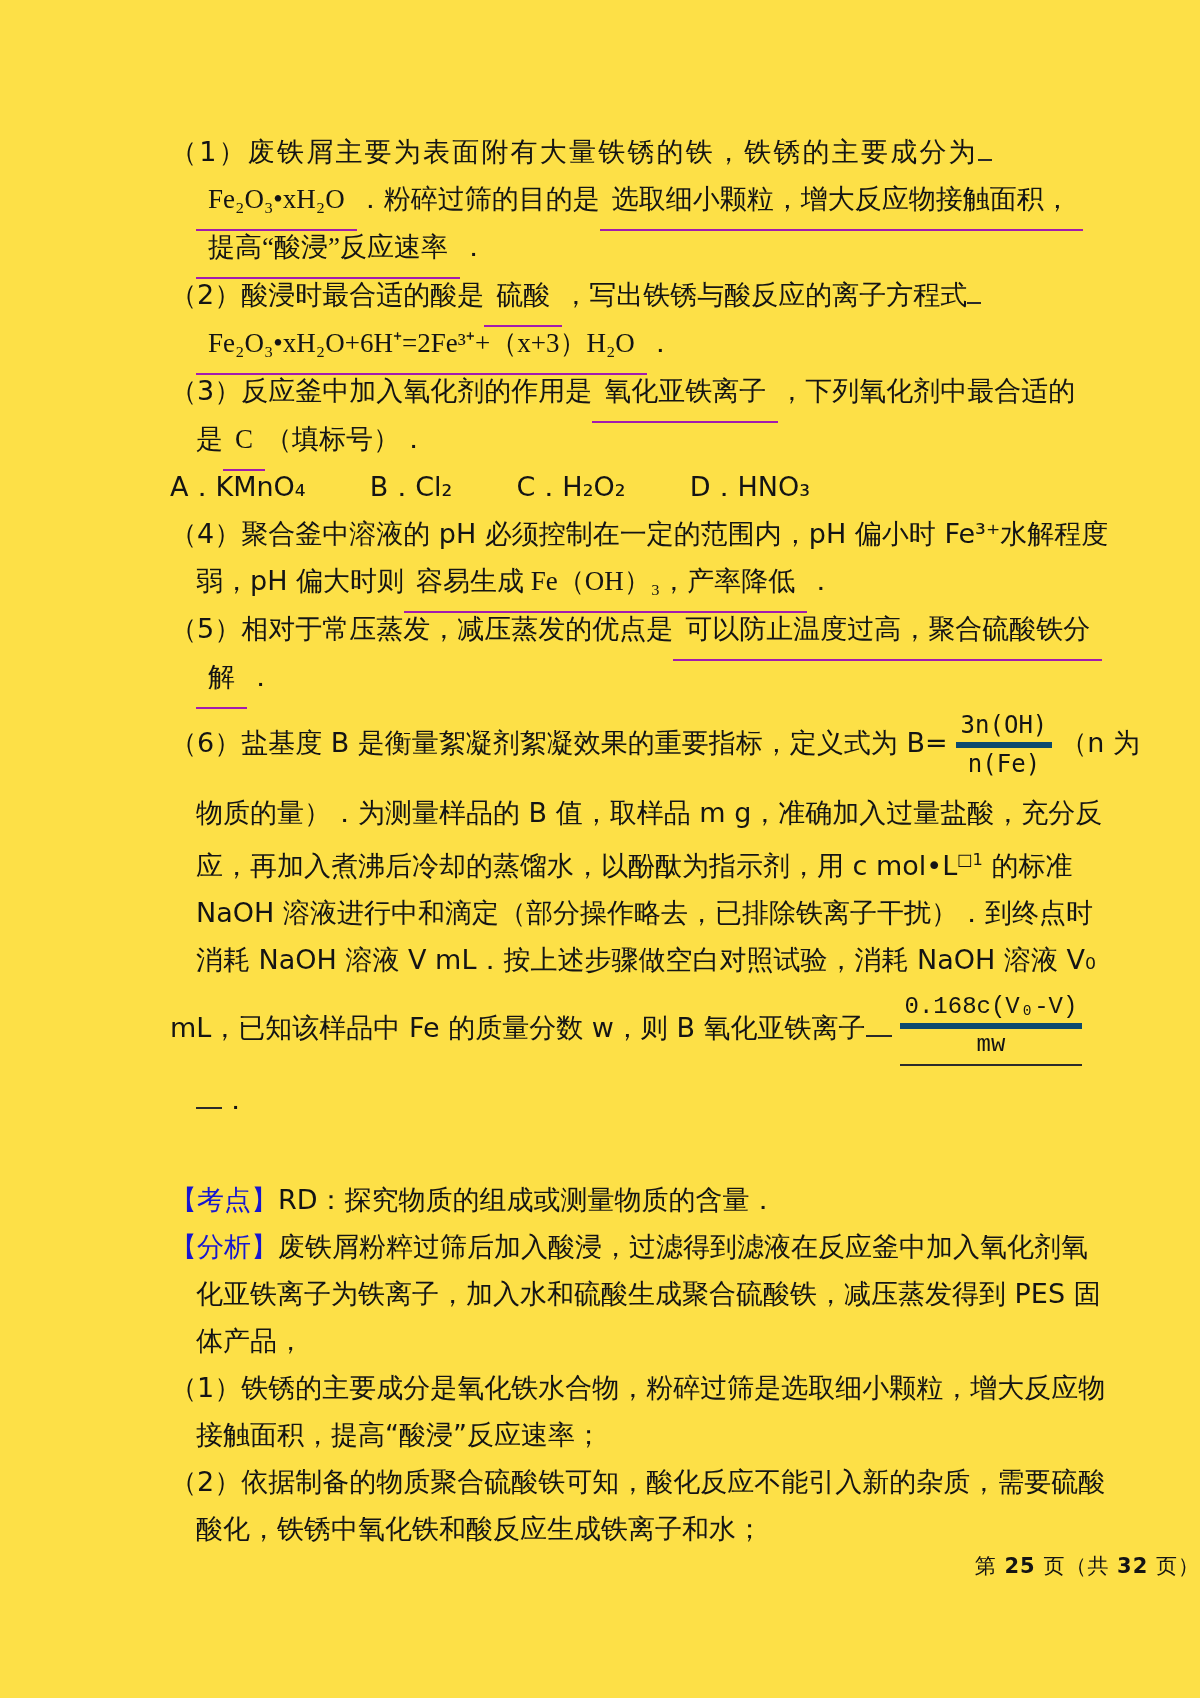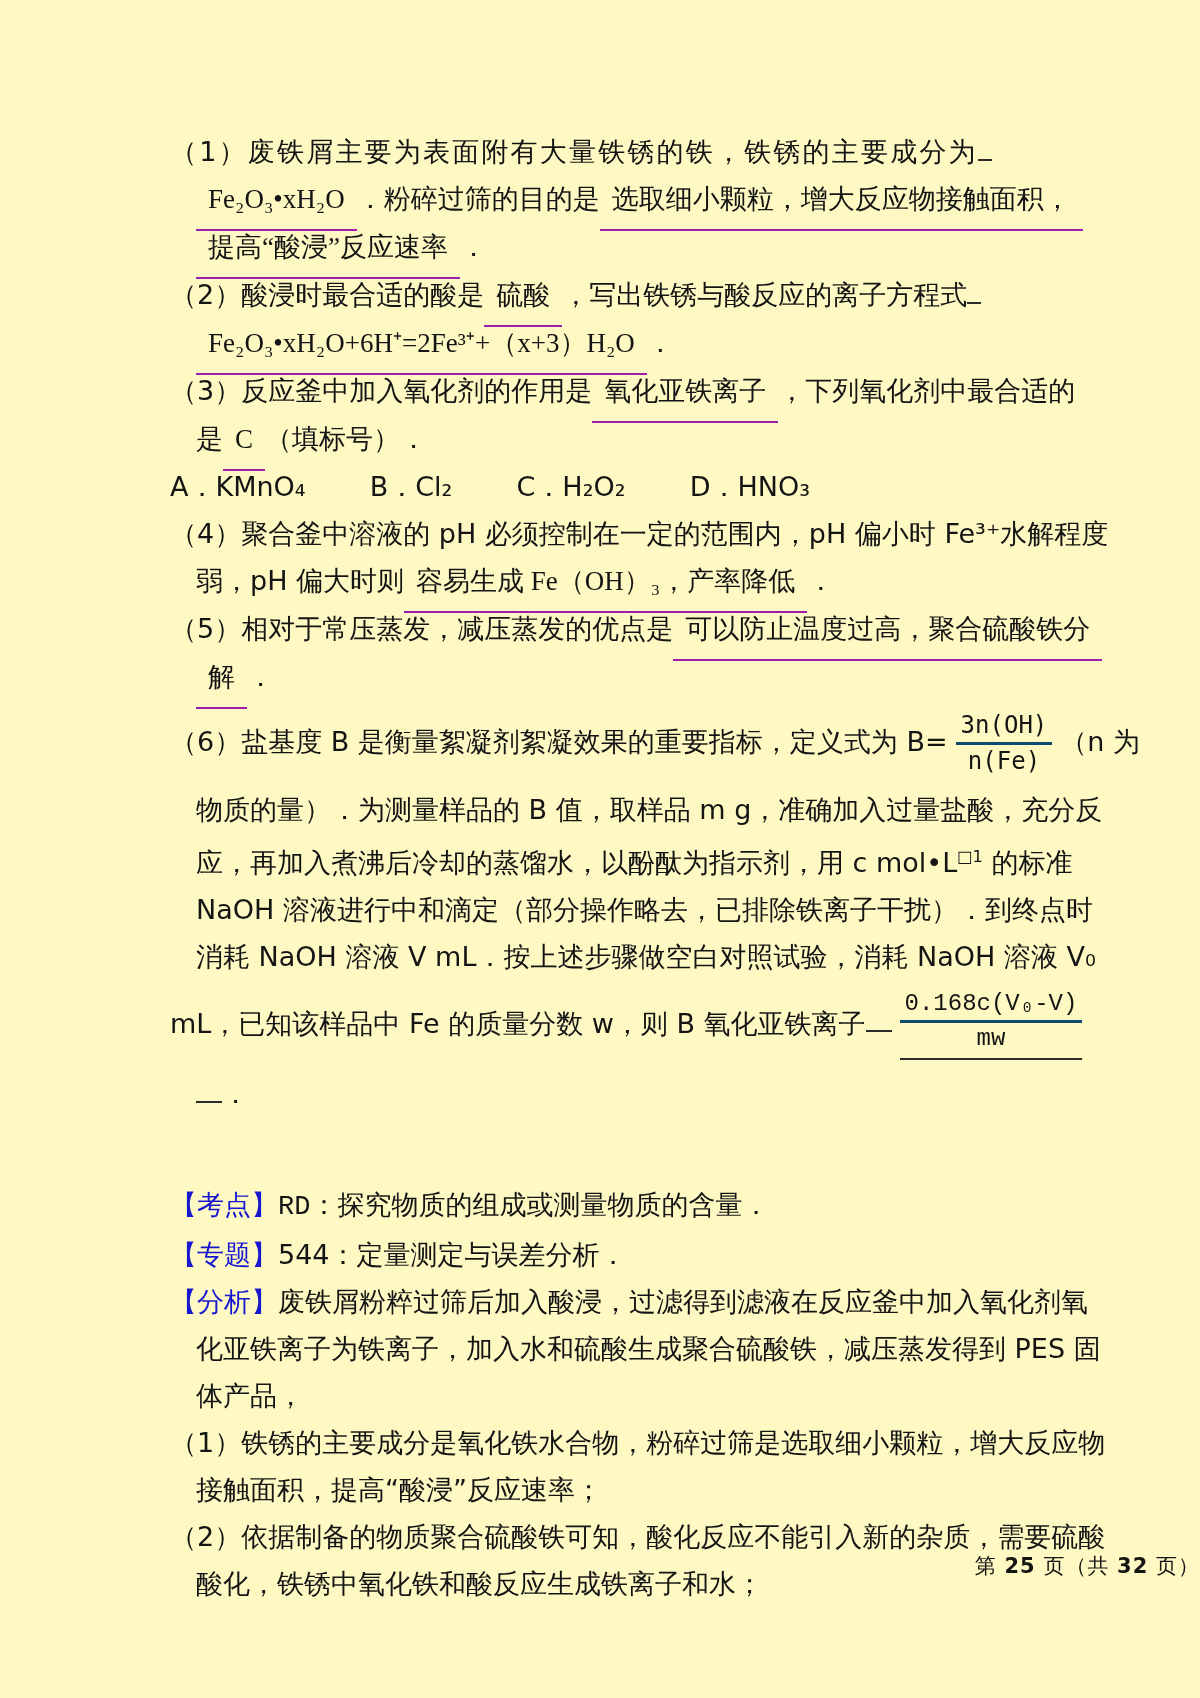--- a/index.html
+++ b/index.html
@@ -1,40 +1,40 @@
 <!DOCTYPE html>
 <html><head>
 <meta charset="utf-8">
 <style>
   html,body { margin:0; padding:0; background:#e8e8e8; }
   .page {
-    position:relative; width:1200px; height:1698px; background:#fef9c3;
+    position:relative; width:1200px; height:1698px; background:#fde047;
     margin:0 auto; overflow:hidden;
     font-family:"DejaVu Sans","Liberation Sans",sans-serif;
     color:#141414;
   }
   .doc { position:absolute; left:170px; top:128px; width:796px; }
   .line { font-size:27px; line-height:47px; white-space:nowrap; }
   .line.indent { padding-left:26px; }
   .line.spread { letter-spacing:2.2px; }
   .line.tall { padding:10px 0; }
-  .line.gap-before { margin-top:67px;font-family:Liberation Mono, monospace; }
+  .line.gap-before { margin-top:53px; }
   .t { }
   .ans { border-bottom:2px solid #a21caf; padding:0 12px 15px 12px;font-family:Liberation Serif, serif; }
   .blankline { display:inline-block; width:26px; height:1.05em; border-bottom:2px solid #2b2b2b; vertical-align:baseline; }
   .lbl { color:#1717cf; }
   .sup { vertical-align:super; font-size:0.6em; letter-spacing:0; }
   .options { display:flex; width:640px; justify-content:space-between; }
   .opt { font-size:27px; }
   .frac {
     display:inline-block; vertical-align:middle; text-align:center;
     font-family:"DejaVu Sans Mono","Liberation Mono",monospace;
     font-size:24px; line-height:1.2; margin:0 8px; letter-spacing:0;
   }
-  .frac .num { display:block; padding:0 5px 2px 5px; border-bottom:3px solid #0c4a6e; }
+  .frac .num { display:block; padding:0 5px 2px 5px; border-bottom:6px solid #0c4a6e; }
   .frac .den { display:block; padding:2px 5px 0 5px; }
   .frac.afrac { border-bottom:2px solid #2b2b2b; padding-bottom:4px;font-family:Liberation Mono, monospace; }
   .footer { position:absolute; left:0; right:0; top:1552px; text-align:right; font-size:21px; color:#141414; letter-spacing:1px; }
   .footer .num { font-weight:bold; }
 </style>
 </head>
 <body>
 
 <div class="page">
   <div class="doc">
@@ -56,21 +56,20 @@
       <div class="line"><span class="t">（5）相对于常压蒸发，减压蒸发的优点是</span><span class="ans">可以防止温度过高，聚合硫酸铁分</span></div>
       <div class="line indent"><span class="ans">解</span><span class="t">．</span></div>
       <div class="line tall"><span class="t">（6）盐基度 B 是衡量絮凝剂絮凝效果的重要指标，定义式为 B=</span><span class="frac"><span class="num">3n(OH)</span><span class="den">n(Fe)</span></span><span class="t">（n 为</span></div>
       <div class="line indent"><span class="t">物质的量）．为测量样品的 B 值，取样品 m g，准确加入过量盐酸，充分反</span></div>
       <div class="line indent"><span class="t">应，再加入煮沸后冷却的蒸馏水，以酚酞为指示剂，用 c mol•L</span><span class="sup">□1</span><span class="t"> 的标准</span></div>
       <div class="line indent"><span class="t">NaOH 溶液进行中和滴定（部分操作略去，已排除铁离子干扰）．到终点时</span></div>
       <div class="line indent"><span class="t">消耗 NaOH 溶液 V mL．按上述步骤做空白对照试验，消耗 NaOH 溶液 V₀</span></div>
       <div class="line indent tall"><span class="t">mL，已知该样品中 Fe 的质量分数 w，则 B 氧化亚铁离子</span><span class="blankline" style="width: 26px;"></span><span class="frac afrac"><span class="num">0.168c(V₀-V)</span><span class="den">mw</span></span></div>
       <div class="line indent"><span class="blankline" style="width: 26px;"></span><span class="t">．</span></div>
       <div class="line gap-before"><span class="lbl">【考点】</span><span class="t">RD：探究物质的组成或测量物质的含量．</span></div>
-      <div class="line"><span class="lbl">【专题】</span><span class="t">544：定量测定与误差分析．</span></div>
       <div class="line"><span class="lbl">【分析】</span><span class="t">废铁屑粉粹过筛后加入酸浸，过滤得到滤液在反应釜中加入氧化剂氧</span></div>
       <div class="line indent"><span class="t">化亚铁离子为铁离子，加入水和硫酸生成聚合硫酸铁，减压蒸发得到 PES 固</span></div>
       <div class="line indent"><span class="t">体产品，</span></div>
       <div class="line"><span class="t">（1）铁锈的主要成分是氧化铁水合物，粉碎过筛是选取细小颗粒，增大反应物</span></div>
       <div class="line indent"><span class="t">接触面积，提高“酸浸”反应速率；</span></div>
       <div class="line"><span class="t">（2）依据制备的物质聚合硫酸铁可知，酸化反应不能引入新的杂质，需要硫酸</span></div>
       <div class="line indent"><span class="t">酸化，铁锈中氧化铁和酸反应生成铁离子和水；</span></div>
     </div>
   <div class="footer">
     <span>第</span>

